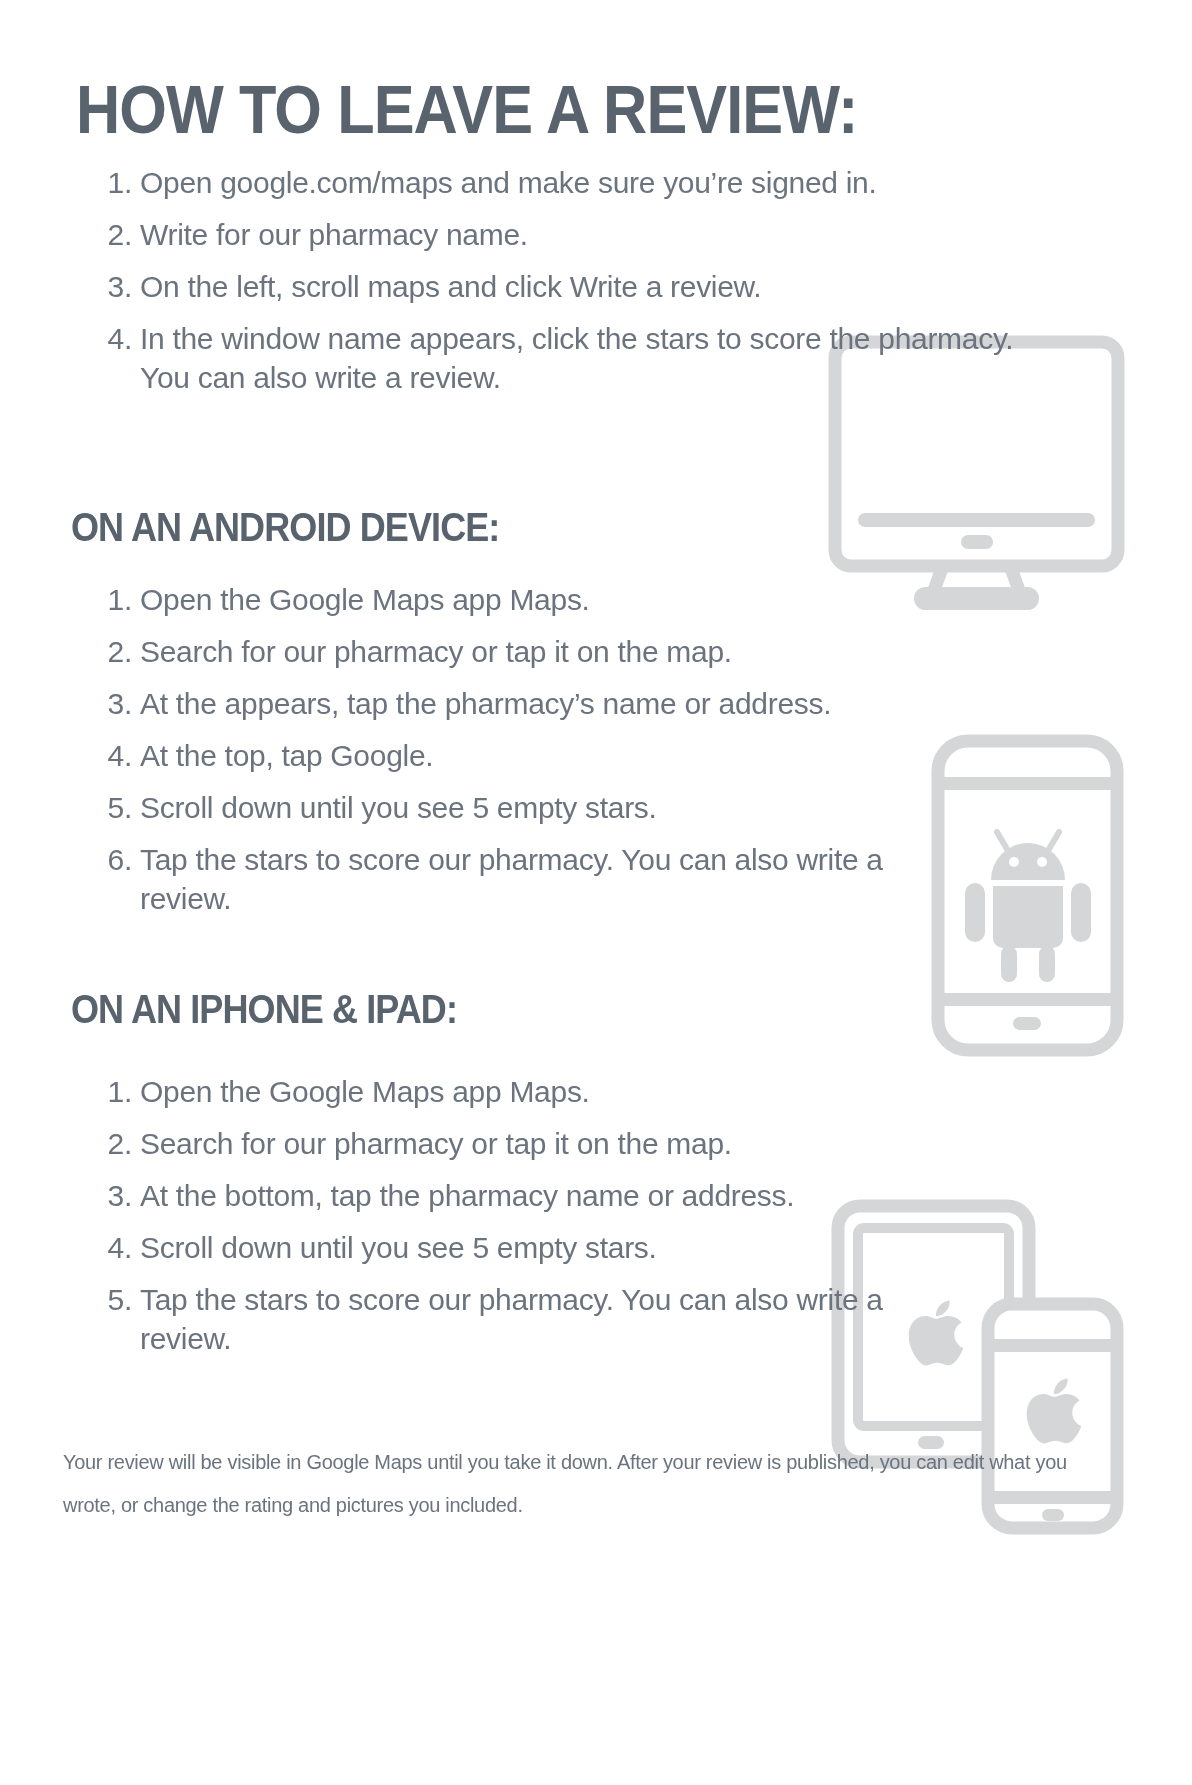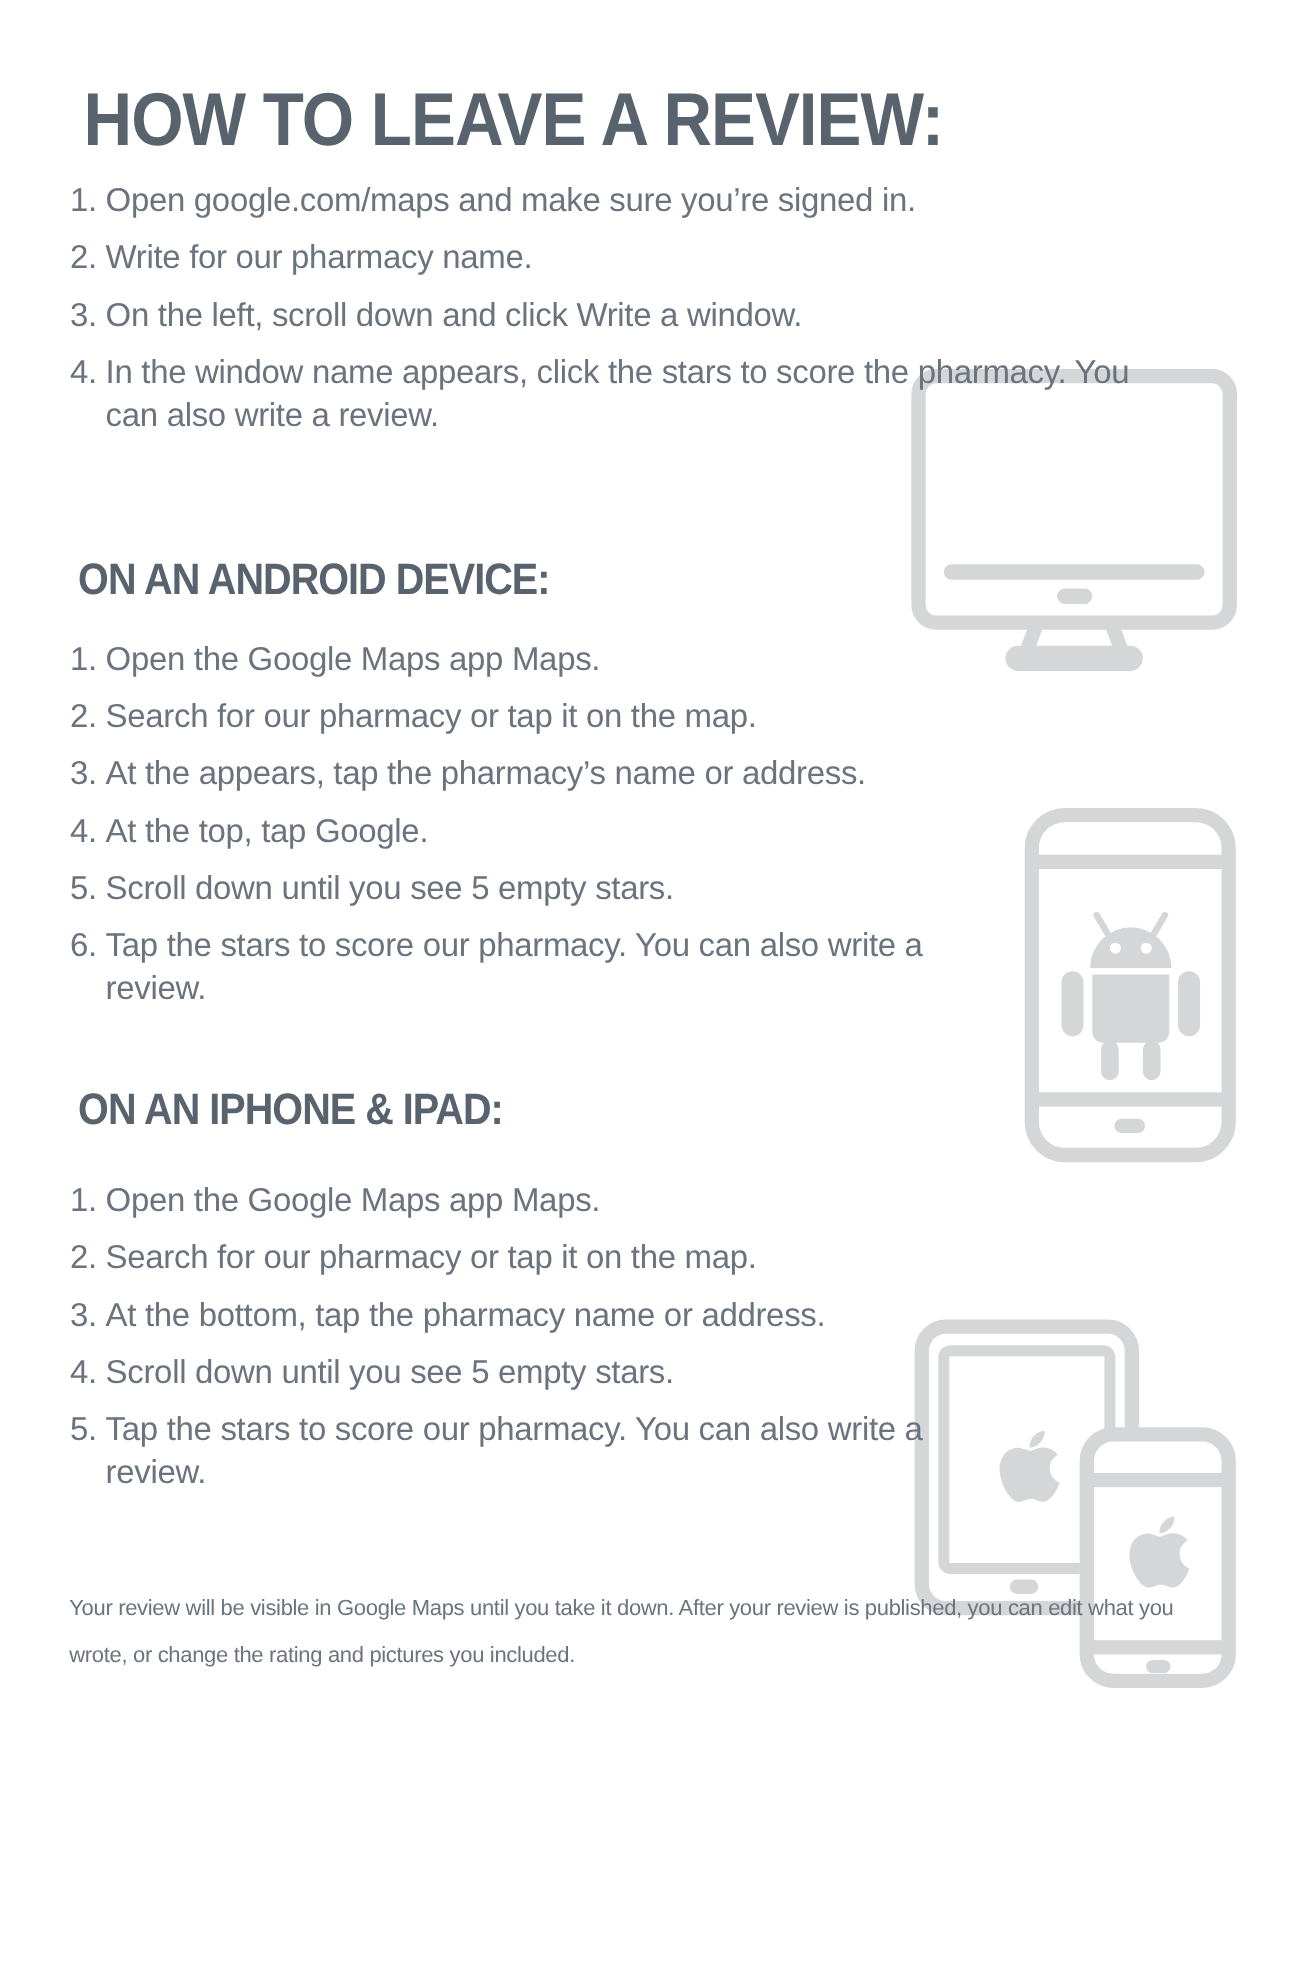--- a/index.html
+++ b/index.html
@@ -36,21 +36,21 @@
   .h-computer { margin-top:43px; }
   .h-android  { margin-top:108px; }
   .h-apple    { margin-top:69px; }
 
   ol.steps {
     margin:0; padding:0 0 0 33px;
     font-size:30px; line-height:39px;
     letter-spacing:-0.3px;
     color:#6a737e;
   }
-  ol.steps li { margin-bottom:13px; }
+  ol.steps li { margin-bottom:13px;margin-left:44px; }
   ol.s1 { margin-top:16px; max-width:933px; }
   ol.s2 { margin-top:31px; max-width:813px; }
   ol.s3 { margin-top:41px; max-width:813px; }
 
   p.footer-note {
     margin:83px 0 0 0;
     max-width:1040px;
     font-size:20px; line-height:43px;
     letter-spacing:-0.3px;
     color:#6a737e;
@@ -113,21 +113,21 @@
   </div>
 
   <div class="content">
 
     <h1><span class="cond">HOW TO LEAVE A REVIEW:</span></h1>
 
     <section>
       <ol class="steps s1">
         <li>Open google.com/maps and make sure you’re signed in.</li>
         <li>Write for our pharmacy name.</li>
-        <li>On the left, scroll down and click Write a window.</li>
+        <li>On the left, scroll maps and click Write a review.</li>
         <li>In the window name appears, click the stars to score the pharmacy. You can also write a review.</li>
       </ol>
     </section>
 
     <section>
       <h2 class="h-android"><span class="cond">ON AN ANDROID DEVICE:</span></h2>
       <ol class="steps s2">
         <li>Open the Google Maps app Maps.</li>
         <li>Search for our pharmacy or tap it on the map.</li>
         <li>At the appears, tap the pharmacy’s name or address.</li>

